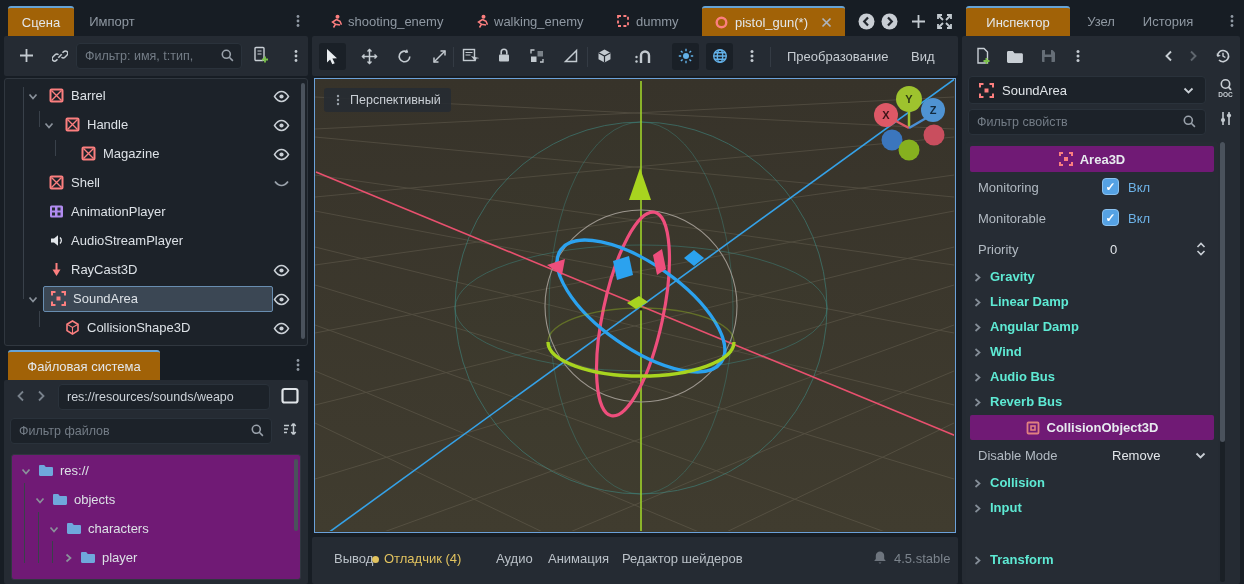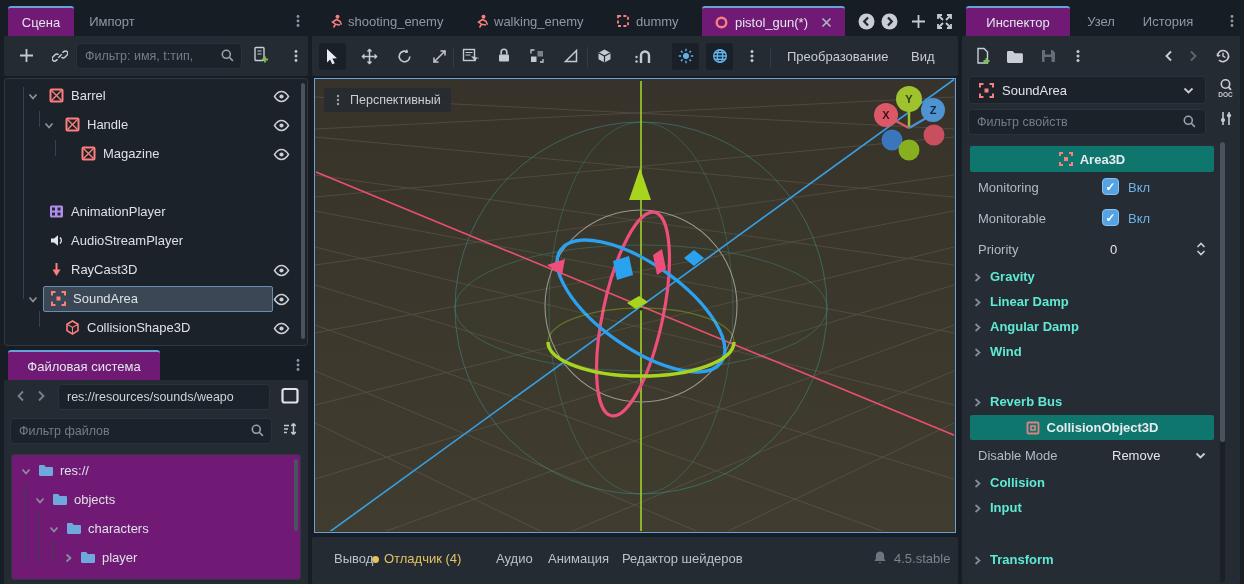--- a/index.html
+++ b/index.html
@@ -2,28 +2,28 @@
 <html><head>
 <meta charset="utf-8">
 <style>
 *{margin:0;padding:0;box-sizing:border-box}
 html,body{width:1244px;height:584px;overflow:hidden}
 body{position:relative;background:#171d24;font-family:"Liberation Sans",sans-serif;color:#dce1e6;font-size:13px}
 .a{position:absolute}
 .panel{position:absolute;background:#252b33;border-radius:2px}
 .inset{position:absolute;background:#1c2229;border:1px solid #30373f;border-radius:3px}
 .tab{position:absolute;height:30px;display:flex;align-items:center;justify-content:center;gap:6px;font-size:13px;color:#8f98a2;padding:0 12px;border-radius:3px 3px 0 0;cursor:default}
-.tab.on{background:#701a75;color:#e3e7eb;border-top:2px solid #66a3d6}
+.tab.on{background:#a16207;color:#e3e7eb;border-top:2px solid #66a3d6}
 .field{background:#1c2229;border:1px solid #2a323b;border-radius:4px;color:#ccd2d8;font-family:"Liberation Sans",sans-serif;font-size:12.5px;padding:0 26px 0 8px;height:26px;outline:none}
 .field::placeholder{color:#747d87}
 .trow{position:absolute;display:flex;align-items:center;height:27px;white-space:nowrap}
 .tlab{font-size:13px;color:#dce1e6}
 .glab{font-size:13px;font-weight:bold;color:#5eead4}
 .plab{font-size:13px;color:#b2bac2}
-.hdr{position:absolute;background:#0f766e;border-radius:2px;display:flex;align-items:center;justify-content:center;gap:7px;font-weight:bold;font-size:13px;color:#e7ebef}
+.hdr{position:absolute;background:#701a75;border-radius:2px;display:flex;align-items:center;justify-content:center;gap:7px;font-weight:bold;font-size:13px;color:#e7ebef}
 .guide{position:absolute;width:1px;background:#39414a}
 .sbtrack{position:absolute;background:#1a2026;border-radius:3px}
 .sbhandle{position:absolute;background:#4a525c;border-radius:3px}
 .mtxt{font-size:13px;color:#c6ccd2}
 .sep{position:absolute;width:1px;height:20px;background:#343b44;top:47px}
 .press{position:absolute;width:27px;height:27px;background:#1a2027;border-radius:3px;top:43px}
 .check{position:absolute;width:17px;height:17px;background:#55a2e4;border:1px solid #8ac1ef;border-radius:4px;color:#fff;font-size:12px;font-weight:bold;display:flex;align-items:center;justify-content:center}
 .check::after{content:"✓"}
 .vbadge{position:absolute;display:flex;align-items:center;gap:6px;background:rgba(38,43,50,.88);border-radius:3px;height:24px;padding:0 10px;color:#c9ced4;font-size:12.5px}
 svg{display:block}
@@ -138,20 +138,34 @@
         <svg width="15" height="15">
           <rect x="1.5" y="1.5" width="12" height="12" rx="1" fill="none" stroke="#fc7f7f" stroke-width="2"></rect>
           <path d="M2.5 2.5l10 10M12.5 2.5l-10 10" stroke="#fc7f7f" stroke-width="1.4"></path>
         </svg>
       </span>
     <span class="tlab a" style="left:98px;top:6px">Magazine</span>
     <span class="a" style="left:268px;top:8px">
         <svg width="17" height="13">
           <path d="M1.5 6.5C4 2.5 6.3 1.5 8.5 1.5s4.5 1 7 5c-2.5 4-4.8 5-7 5s-4.5-1-7-5z" fill="none" stroke="#c9cfd5" stroke-width="1.5"></path>
           <circle cx="8.5" cy="6.5" r="2.1" fill="#c9cfd5"></circle>
+        </svg>
+      </span>
+  </div>
+  <div class="trow" style="left:0;top:90px;width:300px">
+    <span class="a" style="left:44px;top:6px">
+        <svg width="15" height="15">
+          <rect x="1.5" y="1.5" width="12" height="12" rx="1" fill="none" stroke="#fc7f7f" stroke-width="2"></rect>
+          <path d="M2.5 2.5l10 10M12.5 2.5l-10 10" stroke="#fc7f7f" stroke-width="1.4"></path>
+        </svg>
+      </span>
+    <span class="tlab a" style="left:66px;top:6px">Shell</span>
+    <span class="a" style="left:268px;top:10px">
+        <svg width="17" height="10">
+          <path d="M2 2.5c2.2 3 4.3 4 6.5 4s4.3-1 6.5-4" fill="none" stroke="#9aa2ab" stroke-width="1.7"></path>
         </svg>
       </span>
   </div>
   <div class="trow" style="left:0;top:119px;width:300px">
     <span class="a" style="left:44px;top:6px">
         <svg width="15" height="15">
           <rect x="1" y="1.5" width="13" height="12" rx="1.5" fill="#b18cf0"></rect>
           <g fill="#252b33">
             <rect x="3" y="3.5" width="3" height="3"></rect>
             <rect x="8.5" y="3.5" width="3" height="3"></rect>
@@ -737,20 +751,28 @@
     <span class="glab a" style="left:20px;top:4px">Angular Damp</span>
   </div>
   <div class="a" style="left:8px;top:304px;width:244px;height:25px">
     <span class="a" style="left:2px;top:7px">
         <svg width="11" height="11" fill="none" stroke="#858e98" stroke-width="1.7">
           <path d="M3.5 2l4 3.5-4 3.5"></path>
         </svg>
       </span>
     <span class="glab a" style="left:20px;top:4px">Wind</span>
   </div>
+  <div class="a" style="left:8px;top:329px;width:244px;height:25px">
+    <span class="a" style="left:2px;top:7px">
+        <svg width="11" height="11" fill="none" stroke="#858e98" stroke-width="1.7">
+          <path d="M3.5 2l4 3.5-4 3.5"></path>
+        </svg>
+      </span>
+    <span class="glab a" style="left:20px;top:4px">Audio Bus</span>
+  </div>
   <div class="a" style="left:8px;top:354px;width:244px;height:25px">
     <span class="a" style="left:2px;top:7px">
         <svg width="11" height="11" fill="none" stroke="#858e98" stroke-width="1.7">
           <path d="M3.5 2l4 3.5-4 3.5"></path>
         </svg>
       </span>
     <span class="glab a" style="left:20px;top:4px">Reverb Bus</span>
   </div>
 
   <div class="hdr" style="left:8px;top:379px;width:244px;height:25px">

